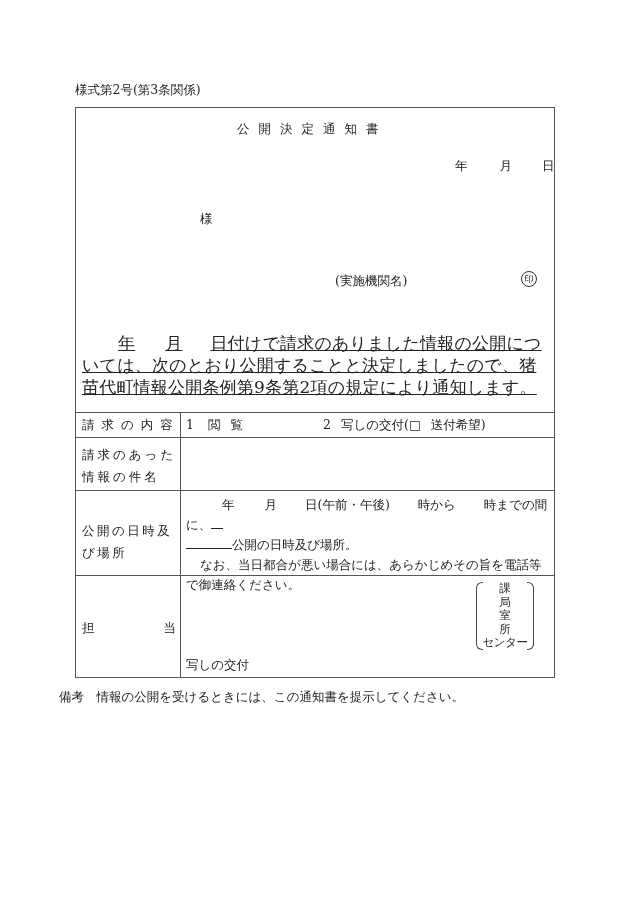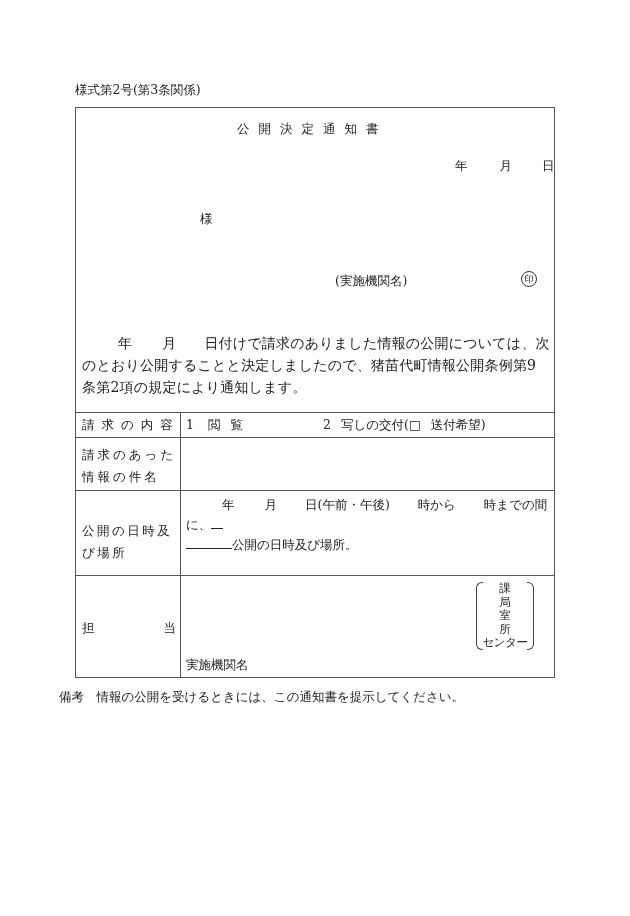--- a/index.html
+++ b/index.html
@@ -18,21 +18,21 @@
   .date { left:455px; top:158px; }
   .date span { display:inline-block; }
   .sama { left:200px; top:211px; }
   .agency { left:335px; top:273px; }
   .seal {
     left:521px; top:271px; width:14px; height:14px; border:1px solid #333; border-radius:50%;
     font-size:9px; line-height:14px; text-align:center;
   }
   .body-text {
     position:absolute; left:82px; top:332px; width:468px; line-height:22px;
-    font-size:14px; white-space:normal; letter-spacing:0.2px;
+    font-size:17px; white-space:normal; letter-spacing:0.2px;text-decoration:underline;
   }
   .hline { position:absolute; left:75px; width:480px; height:0; border-top:1px solid #555; }
   .vline { position:absolute; left:180px; width:0; border-left:1px solid #555; }
   .label { position:absolute; left:82px; font-size:12.5px; }
   .cell { position:absolute; left:186px; font-size:12.5px; }
   .req-label { top:417px; letter-spacing:7px; }
   .req-val { top:417px; }
   .req-val .gap1 { display:inline-block; width:14px; }
   .req-val .gap2 { display:inline-block; width:70px; }
   .name-label { top:444px; line-height:22px; width:96px; white-space:normal; letter-spacing:3px; }
@@ -85,31 +85,31 @@
   <span>1</span><span class="gap1"></span><span style="letter-spacing:10px">閲覧</span><span class="gap2"></span><span>2</span><span style="display:inline-block;width:10px"></span><span>写しの交付(</span><span>□</span><span style="display:inline-block;width:10px"></span><span>送付希望)</span>
 </div>
 
 <div class="label name-label">請求のあった情報の件名</div>
 <div class="cell" style="top:444px;width:360px;height:40px"></div>
 
 <div class="label sched-label">公開の日時及び場所</div>
 <div class="sched-text">
   <span style="display:inline-block;width:36px"></span><span>年</span><span style="display:inline-block;width:30px"></span><span>月</span><span style="display:inline-block;width:28px"></span><span>日(午前・午後)</span><span style="display:inline-block;width:28px"></span><span>時から</span><span style="display:inline-block;width:28px"></span><span>時までの間に、</span><span class="under" style="width:12px"></span><br>
   <span class="under" style="width:46px"></span><span>公開の日時及び場所。</span><br>
-  <span style="display:inline-block;width:14px"></span>
+  <span style="display:inline-block;width:14px"></span><span>なお、当日都合が悪い場合には、あらかじめその旨を電話等で御連絡ください。</span>
 </div>
 
 <div class="tanto-label">
   <span>担</span>
   <span>当</span>
 </div>
 <div class="dept">
   <div class="paren-l"></div>
   <div class="paren-r"></div>
   <div>課</div>
   <div>局</div>
   <div>室</div>
   <div>所</div>
   <div style="letter-spacing:-0.5px">センター</div>
 </div>
-<div class="phone">実施機関名</div>
+<div class="phone">写しの交付</div>
 
 <div class="abs remarks">備考　情報の公開を受けるときには、この通知書を提示してください。</div>
 
 </body></html>

